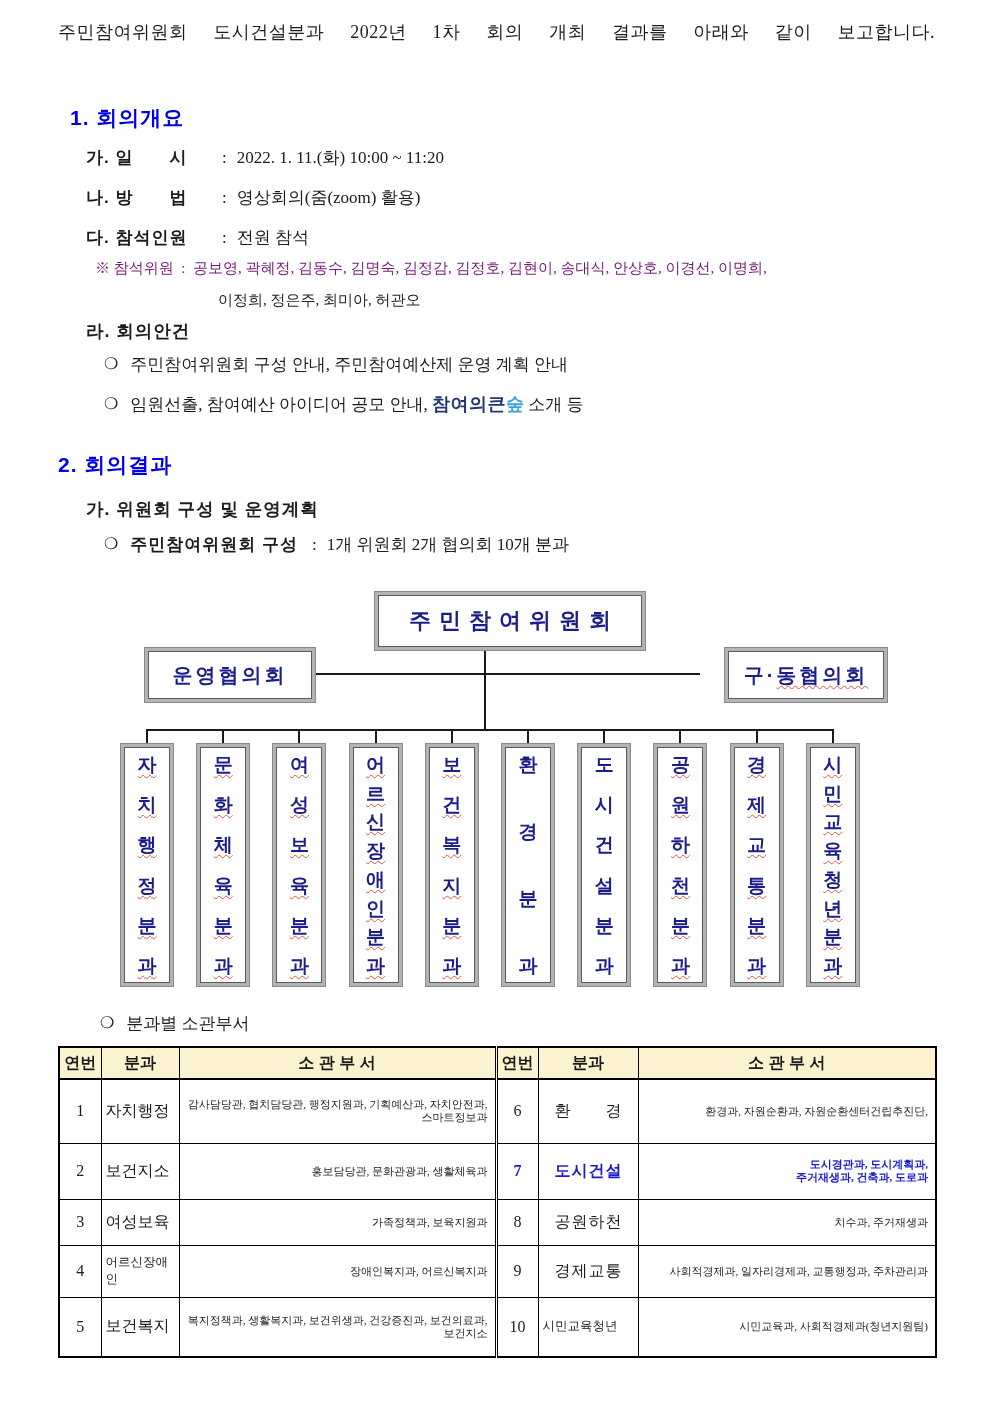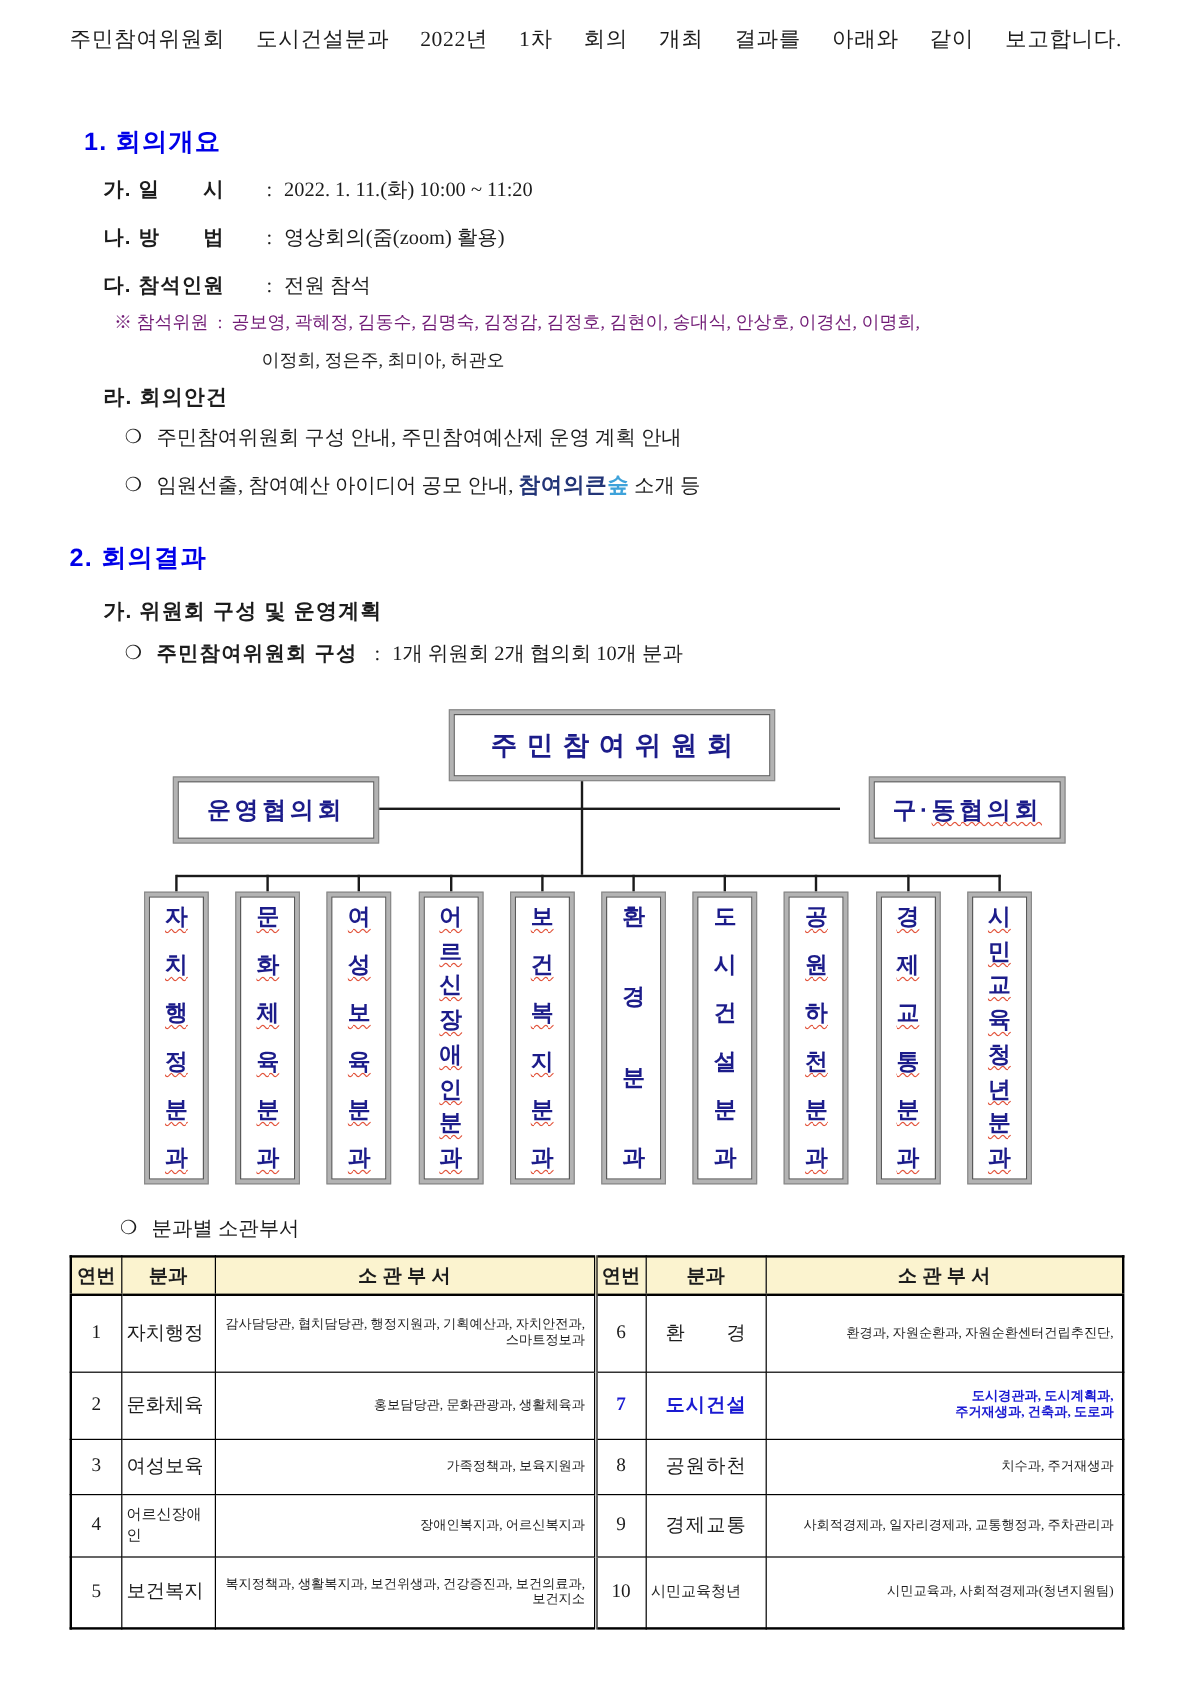--- a/index.html
+++ b/index.html
@@ -313,21 +313,21 @@
         <td class="nm">
           <div class="spread">
             <span>환</span>
             <span>경</span>
           </div>
         </td>
         <td class="depts">환경과, 자원순환과, 자원순환센터건립추진단,</td>
       </tr>
       <tr>
         <td class="num">2</td>
-        <td class="nm">문화체육</td>
+        <td class="nm">보건지소</td>
         <td class="depts">홍보담당관, 문화관광과, 생활체육과</td>
         <td class="num dbl hl">7</td>
         <td class="nm hl">
           <div class="spread">
             <span>도</span>
             <span>시</span>
             <span>건</span>
             <span>설</span>
           </div>
         </td>

